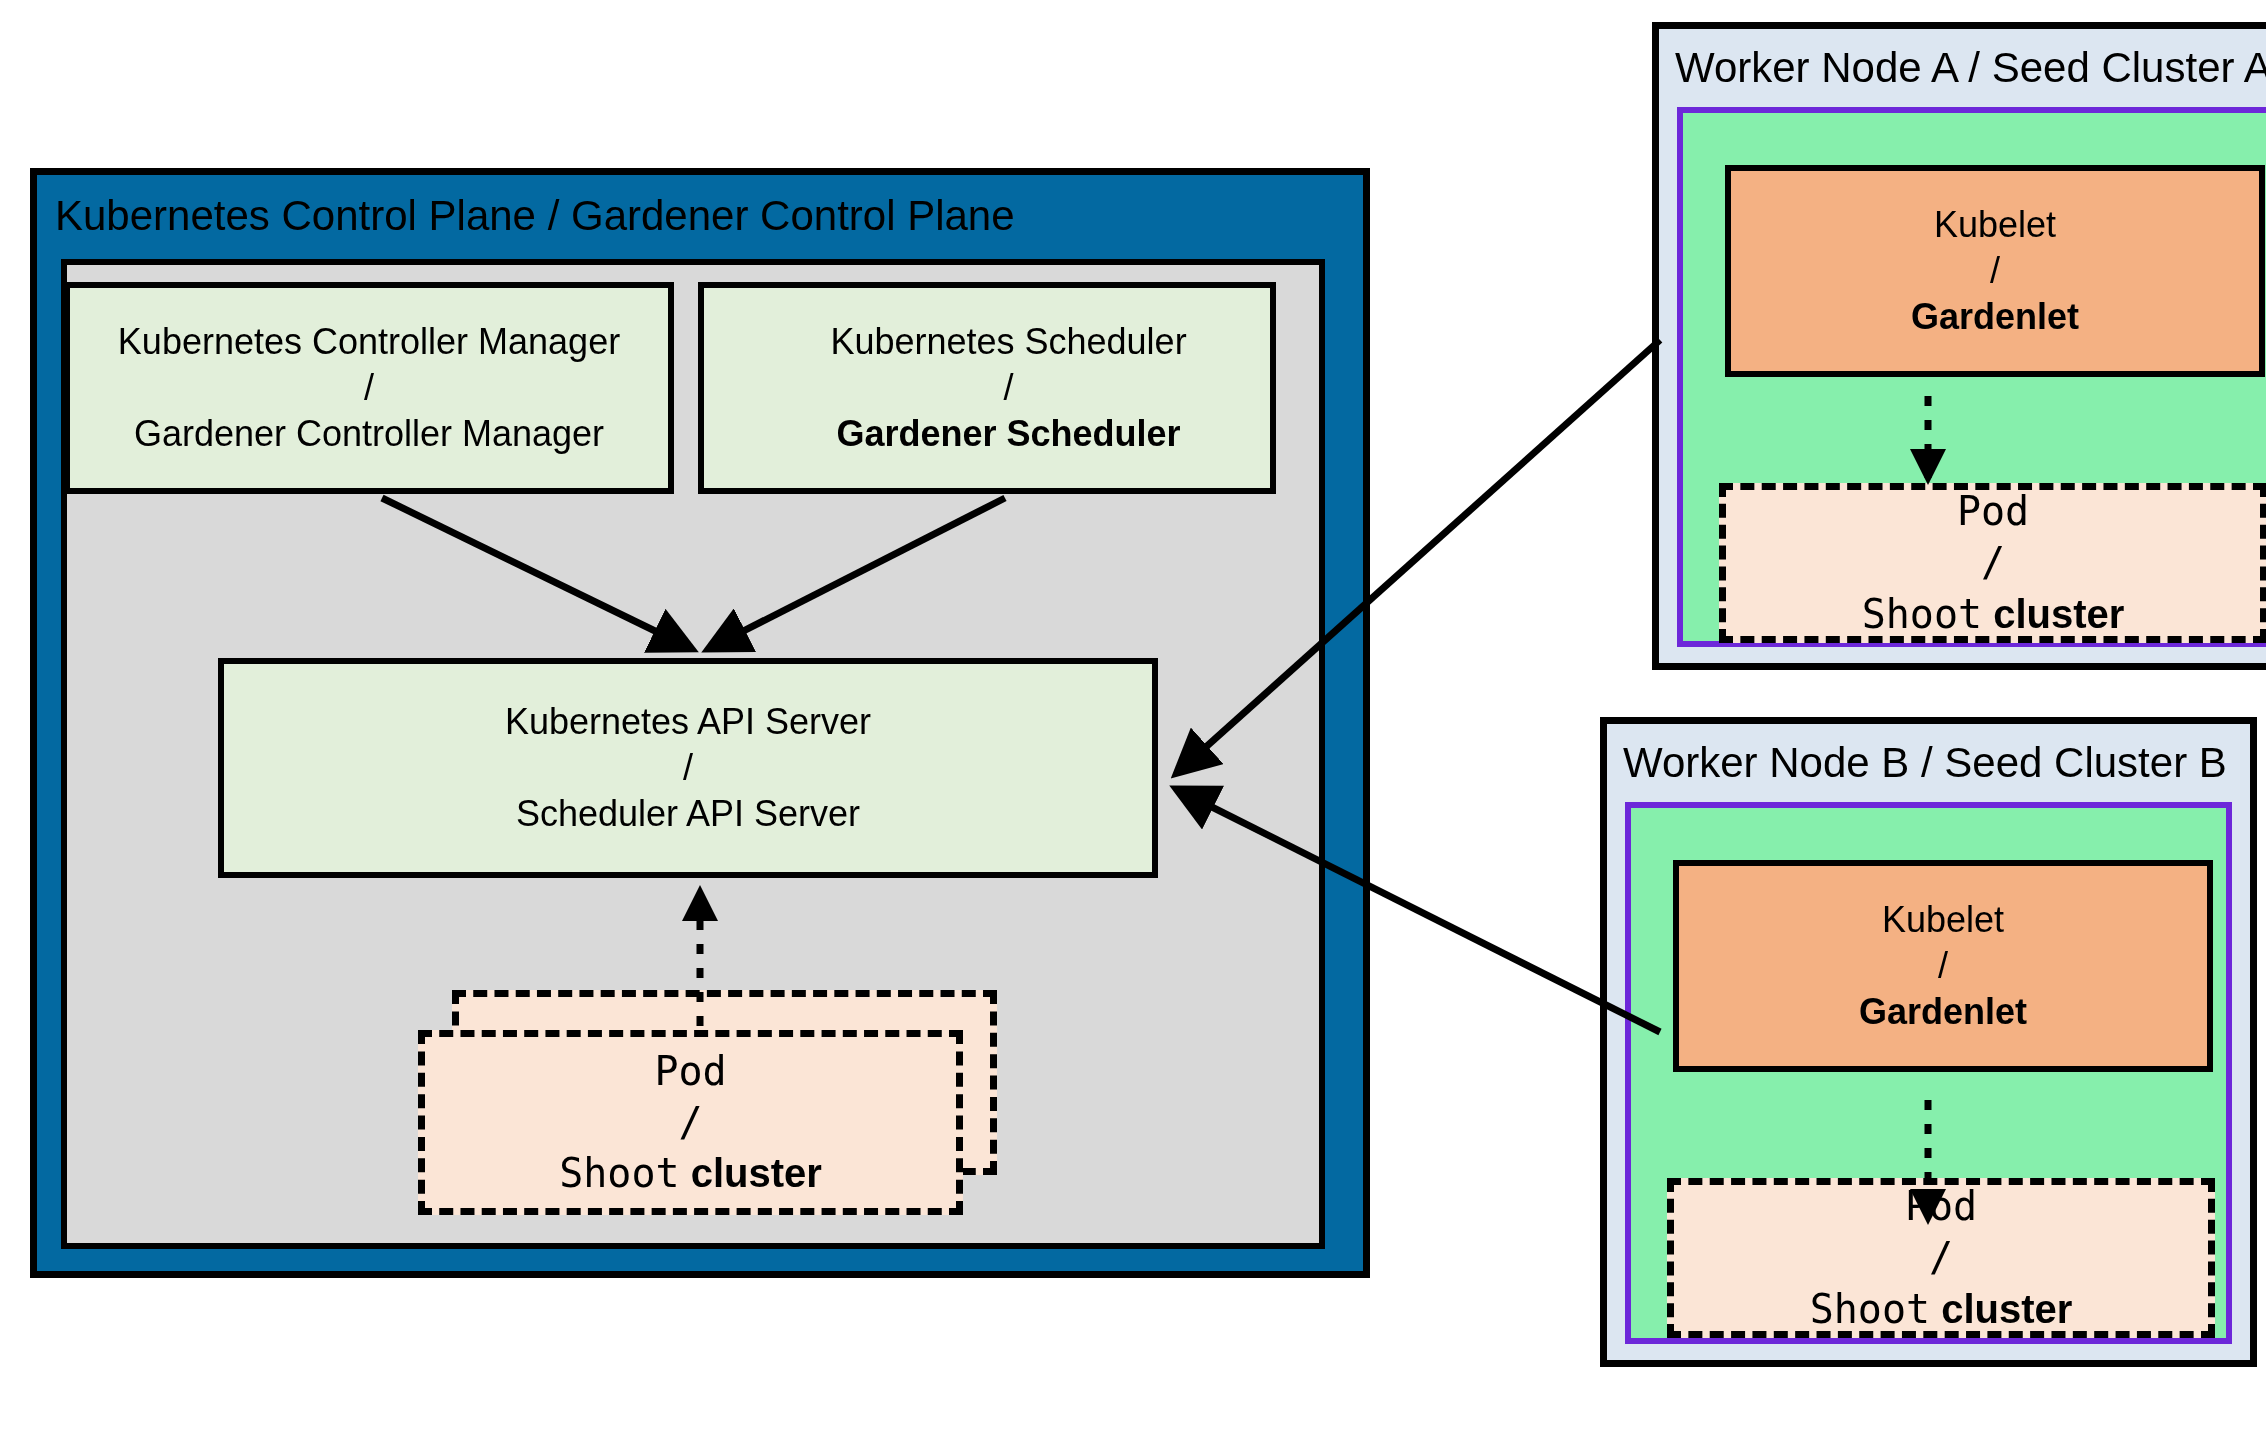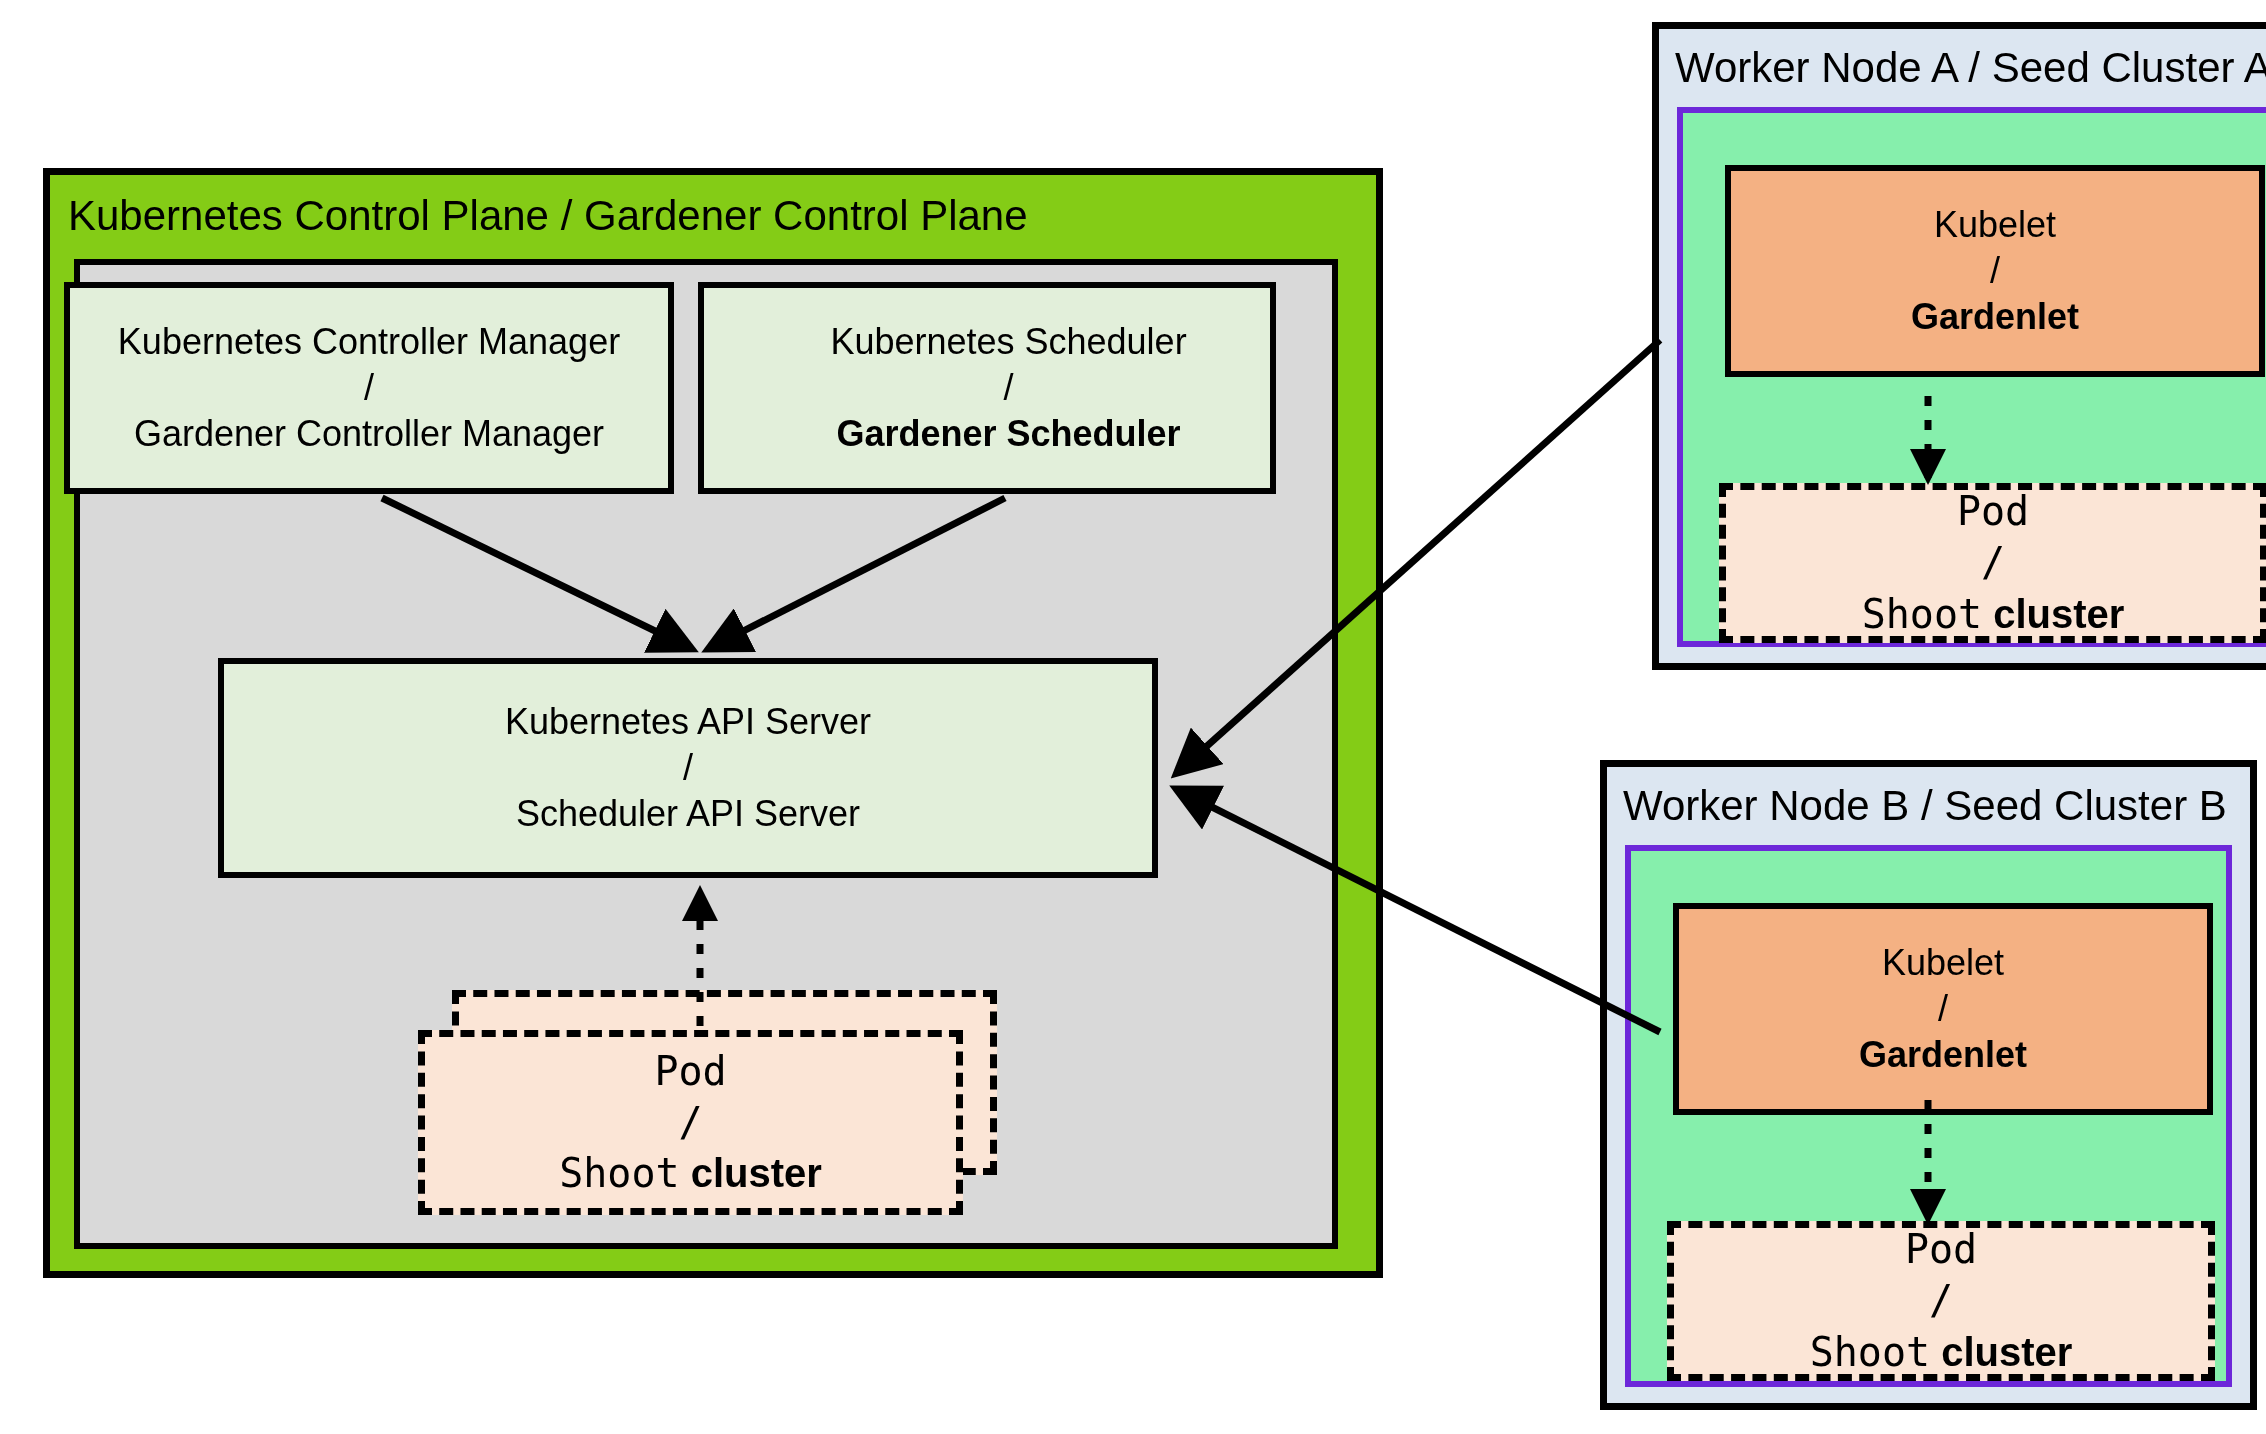--- a/index.html
+++ b/index.html
@@ -25,25 +25,25 @@
     flex-direction: column;
     align-items: center;
     justify-content: center;
     text-align: center;
     color: #000000;
     line-height: 1.28;
   }
 
   
   #control-plane {
-    left: 43px;
+    left: 30px;
     top: 168px;
     width: 1340px;
     height: 1110px;
-    background: #84cc16;
+    background: #0369a1;
     border: 7px solid #000000;
     display: block;
   }
   #control-plane-title {
     position: absolute;
     left: 18px;
     top: 14px;
     font-size: 42px;
     color: #000;
     white-space: nowrap;
@@ -89,21 +89,21 @@
     z-index: 2;
   }
 
   
   .seedpanel {
     background: #dce6f1;
     border: 7px solid #000000;
     display: block;
   }
   #seed-a { left: 1652px; top: 22px;  width: 645px; height: 648px; }
-  #seed-b { left: 1600px; top: 760px; width: 657px; height: 650px; }
+  #seed-b { left: 1600px; top: 717px; width: 657px; height: 650px; }
 
   .seed-title {
     position: absolute;
     left: 16px;
     top: 12px;
     font-size: 42px;
     white-space: nowrap;
     color: #000;
   }
   .seed-inner {

